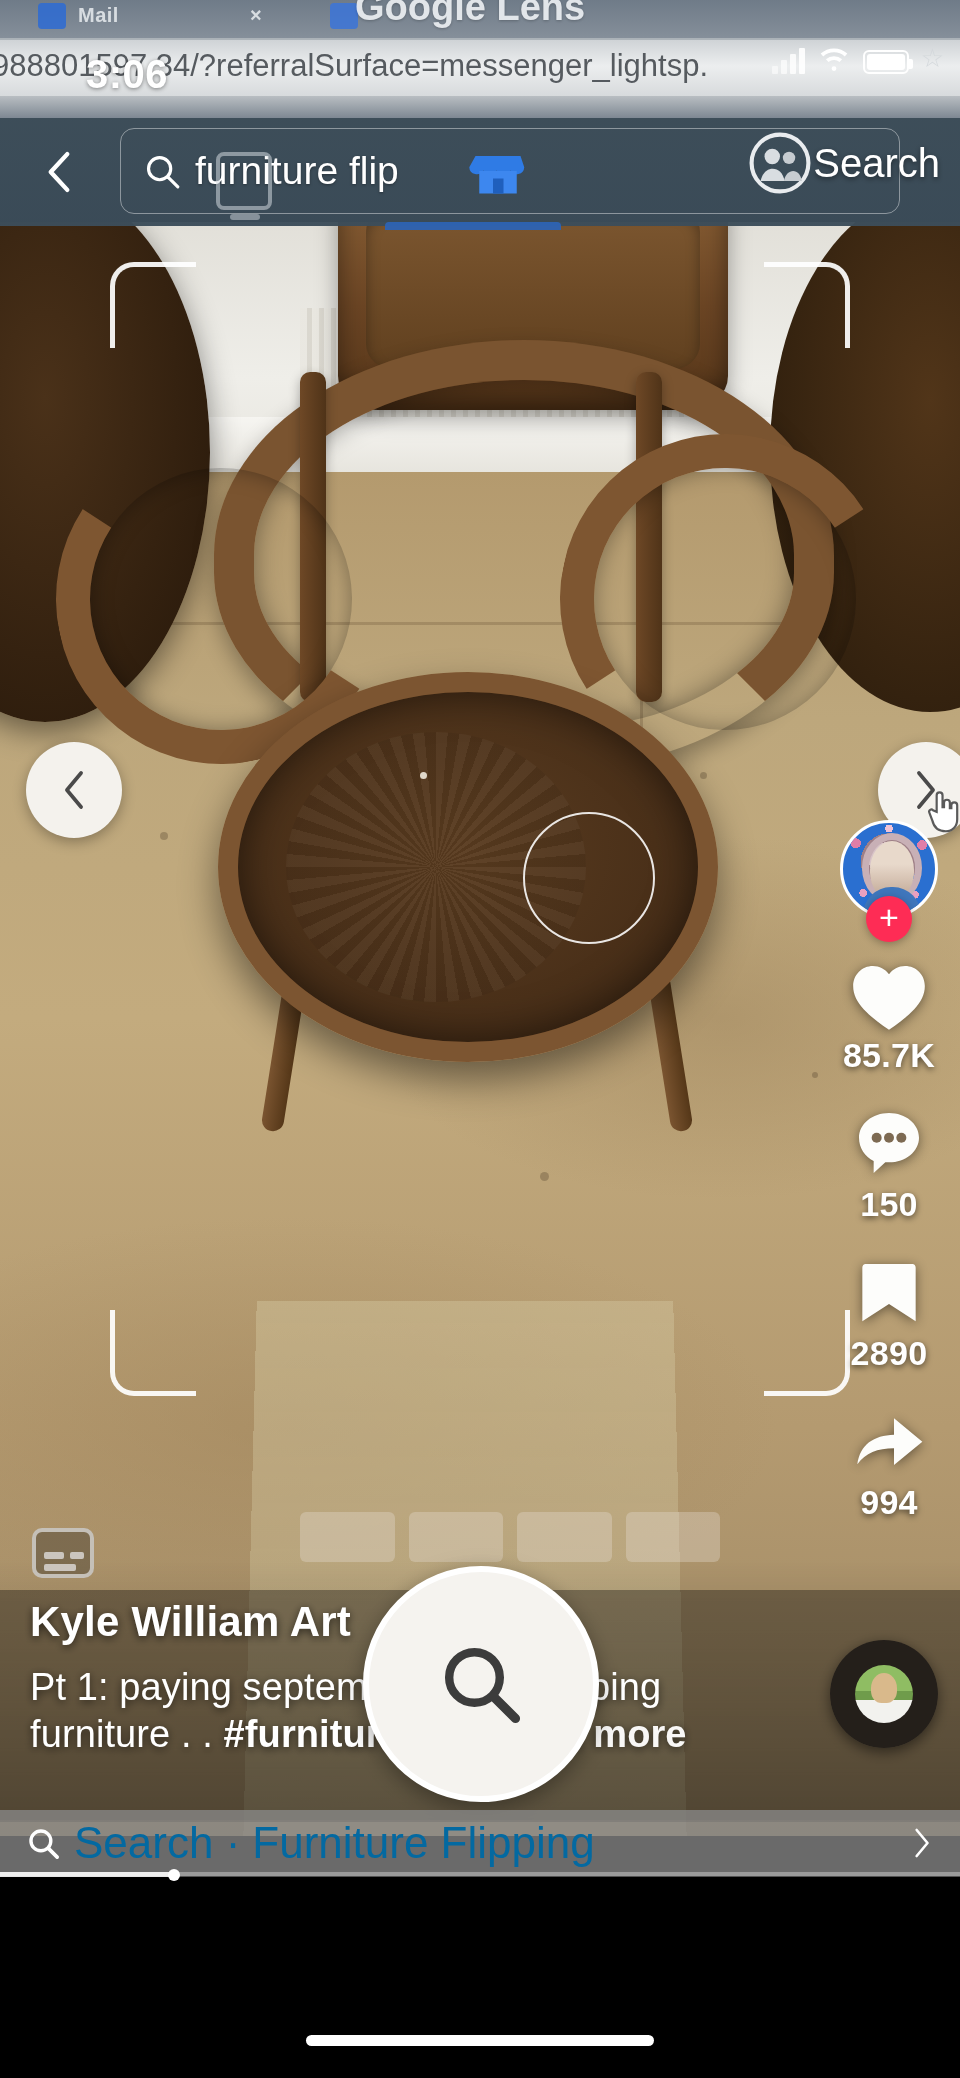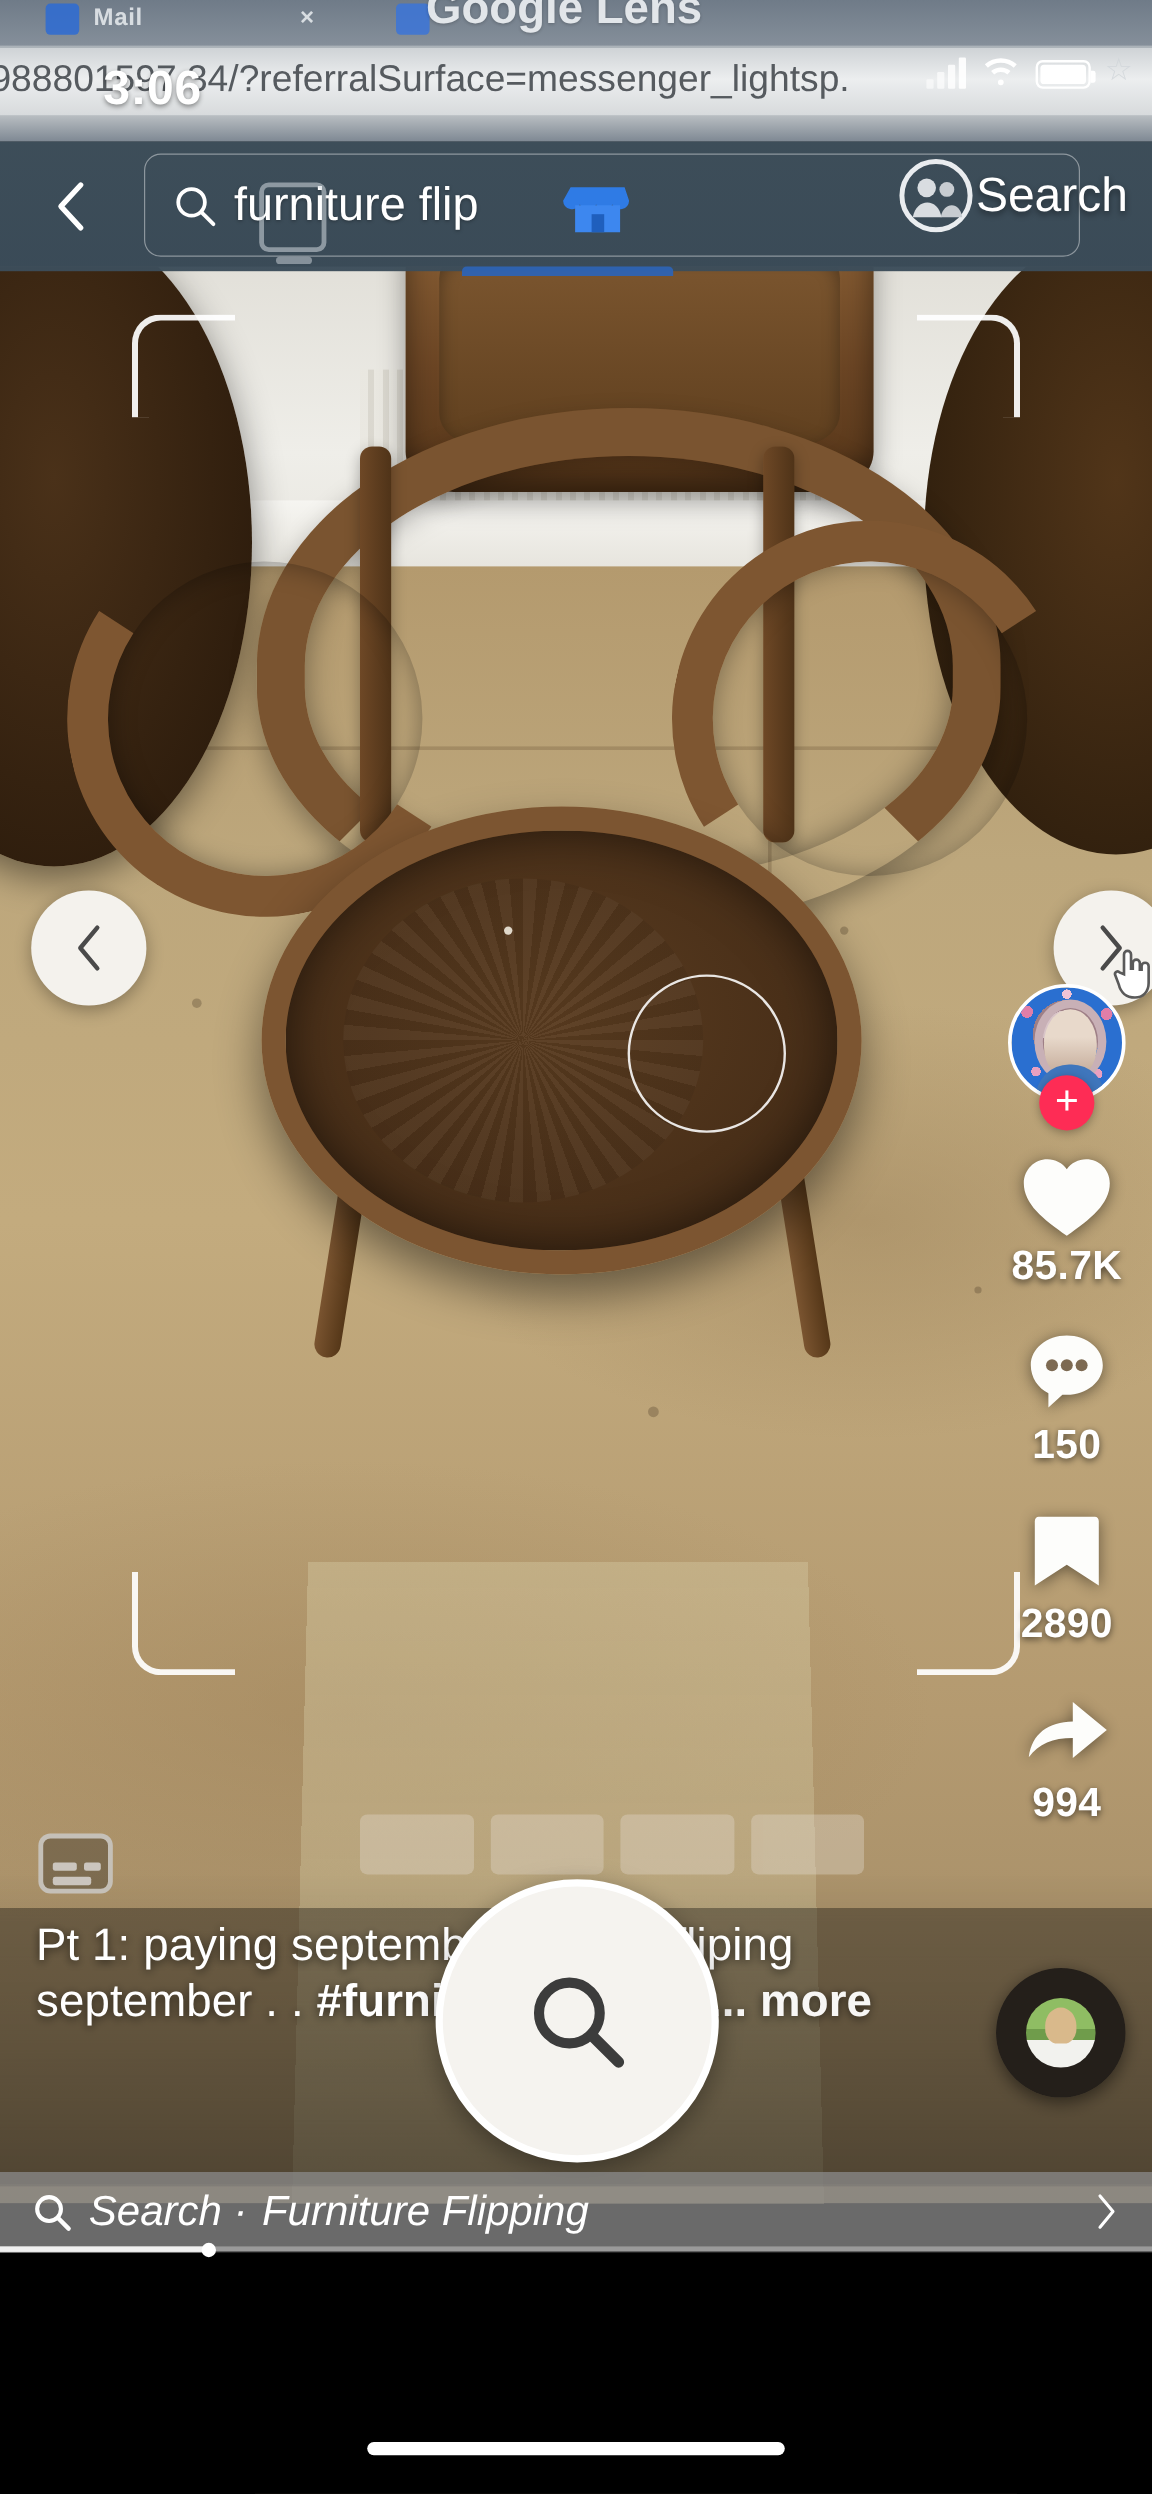--- a/index.html
+++ b/index.html
@@ -338,21 +338,21 @@
   .caption b{ font-weight:700; }
   .caption .more{ font-weight:700; opacity:.95; }
 
   
   .sugg{
     position:absolute; left:0; top:1810px; width:960px; height:66px; z-index:7;
     background:rgba(136,136,136,.78);
     display:flex; align-items:center; padding:0 26px;
   }
   .sugg .mag2{ width:34px; height:34px; flex:0 0 34px; margin-right:14px; }
-  .sugg-text{ color:#ffffff; font-size:35px; white-space:nowrap;font-style:italic; }
+  .sugg-text{ color:#0369a1; font-size:44px; white-space:nowrap; }
   .sugg .chev{ margin-left:auto; width:26px; height:36px; }
 
   
   .progress{
     position:absolute; left:0; top:1872px; width:960px; height:5px; z-index:8;
     background:rgba(255,255,255,.32);
   }
   .progress i{ position:absolute; left:0; top:0; height:5px; width:175px; background:rgba(255,255,255,.85); }
   .progress u{ position:absolute; left:168px; top:-3px; width:12px; height:12px; border-radius:50%; background:#fff; }
 
@@ -589,23 +589,24 @@
   </div>
 
   <div class="shutter">
     <svg viewBox="0 0 24 24">
       <circle cx="10.3" cy="10.3" r="6.6" fill="none" stroke="#3c3c3c" stroke-width="2.2"></circle>
       <path d="M15.3 15.3 L21 21" stroke="#3c3c3c" stroke-width="2.4" stroke-linecap="round"></path>
     </svg>
   </div>
 
   <div class="capblock">
+    <div class="author">Kyle William Art</div>
     <div class="caption">
       <span>Pt 1: paying september rent by fliping</span><br>
-      <span>september  . . </span><b>#furnitureflip #DIY</b><span class="more">... more</span>
+      <span>furniture  . . </span><b>#furnitureflip #DIY</b><span class="more">... more</span>
     </div>
   </div>
 
   <div class="sugg">
     <svg class="mag2" viewBox="0 0 24 24">
       <circle cx="10.5" cy="10.5" r="7" fill="none" stroke="#fff" stroke-width="2.4"></circle>
       <path d="M15.8 15.8 L22 22" stroke="#fff" stroke-width="2.6" stroke-linecap="round"></path>
     </svg>
     <span class="sugg-text">Search ·</span>
     <span class="sugg-text" style="margin-left:12px;">Furniture Flipping</span>

